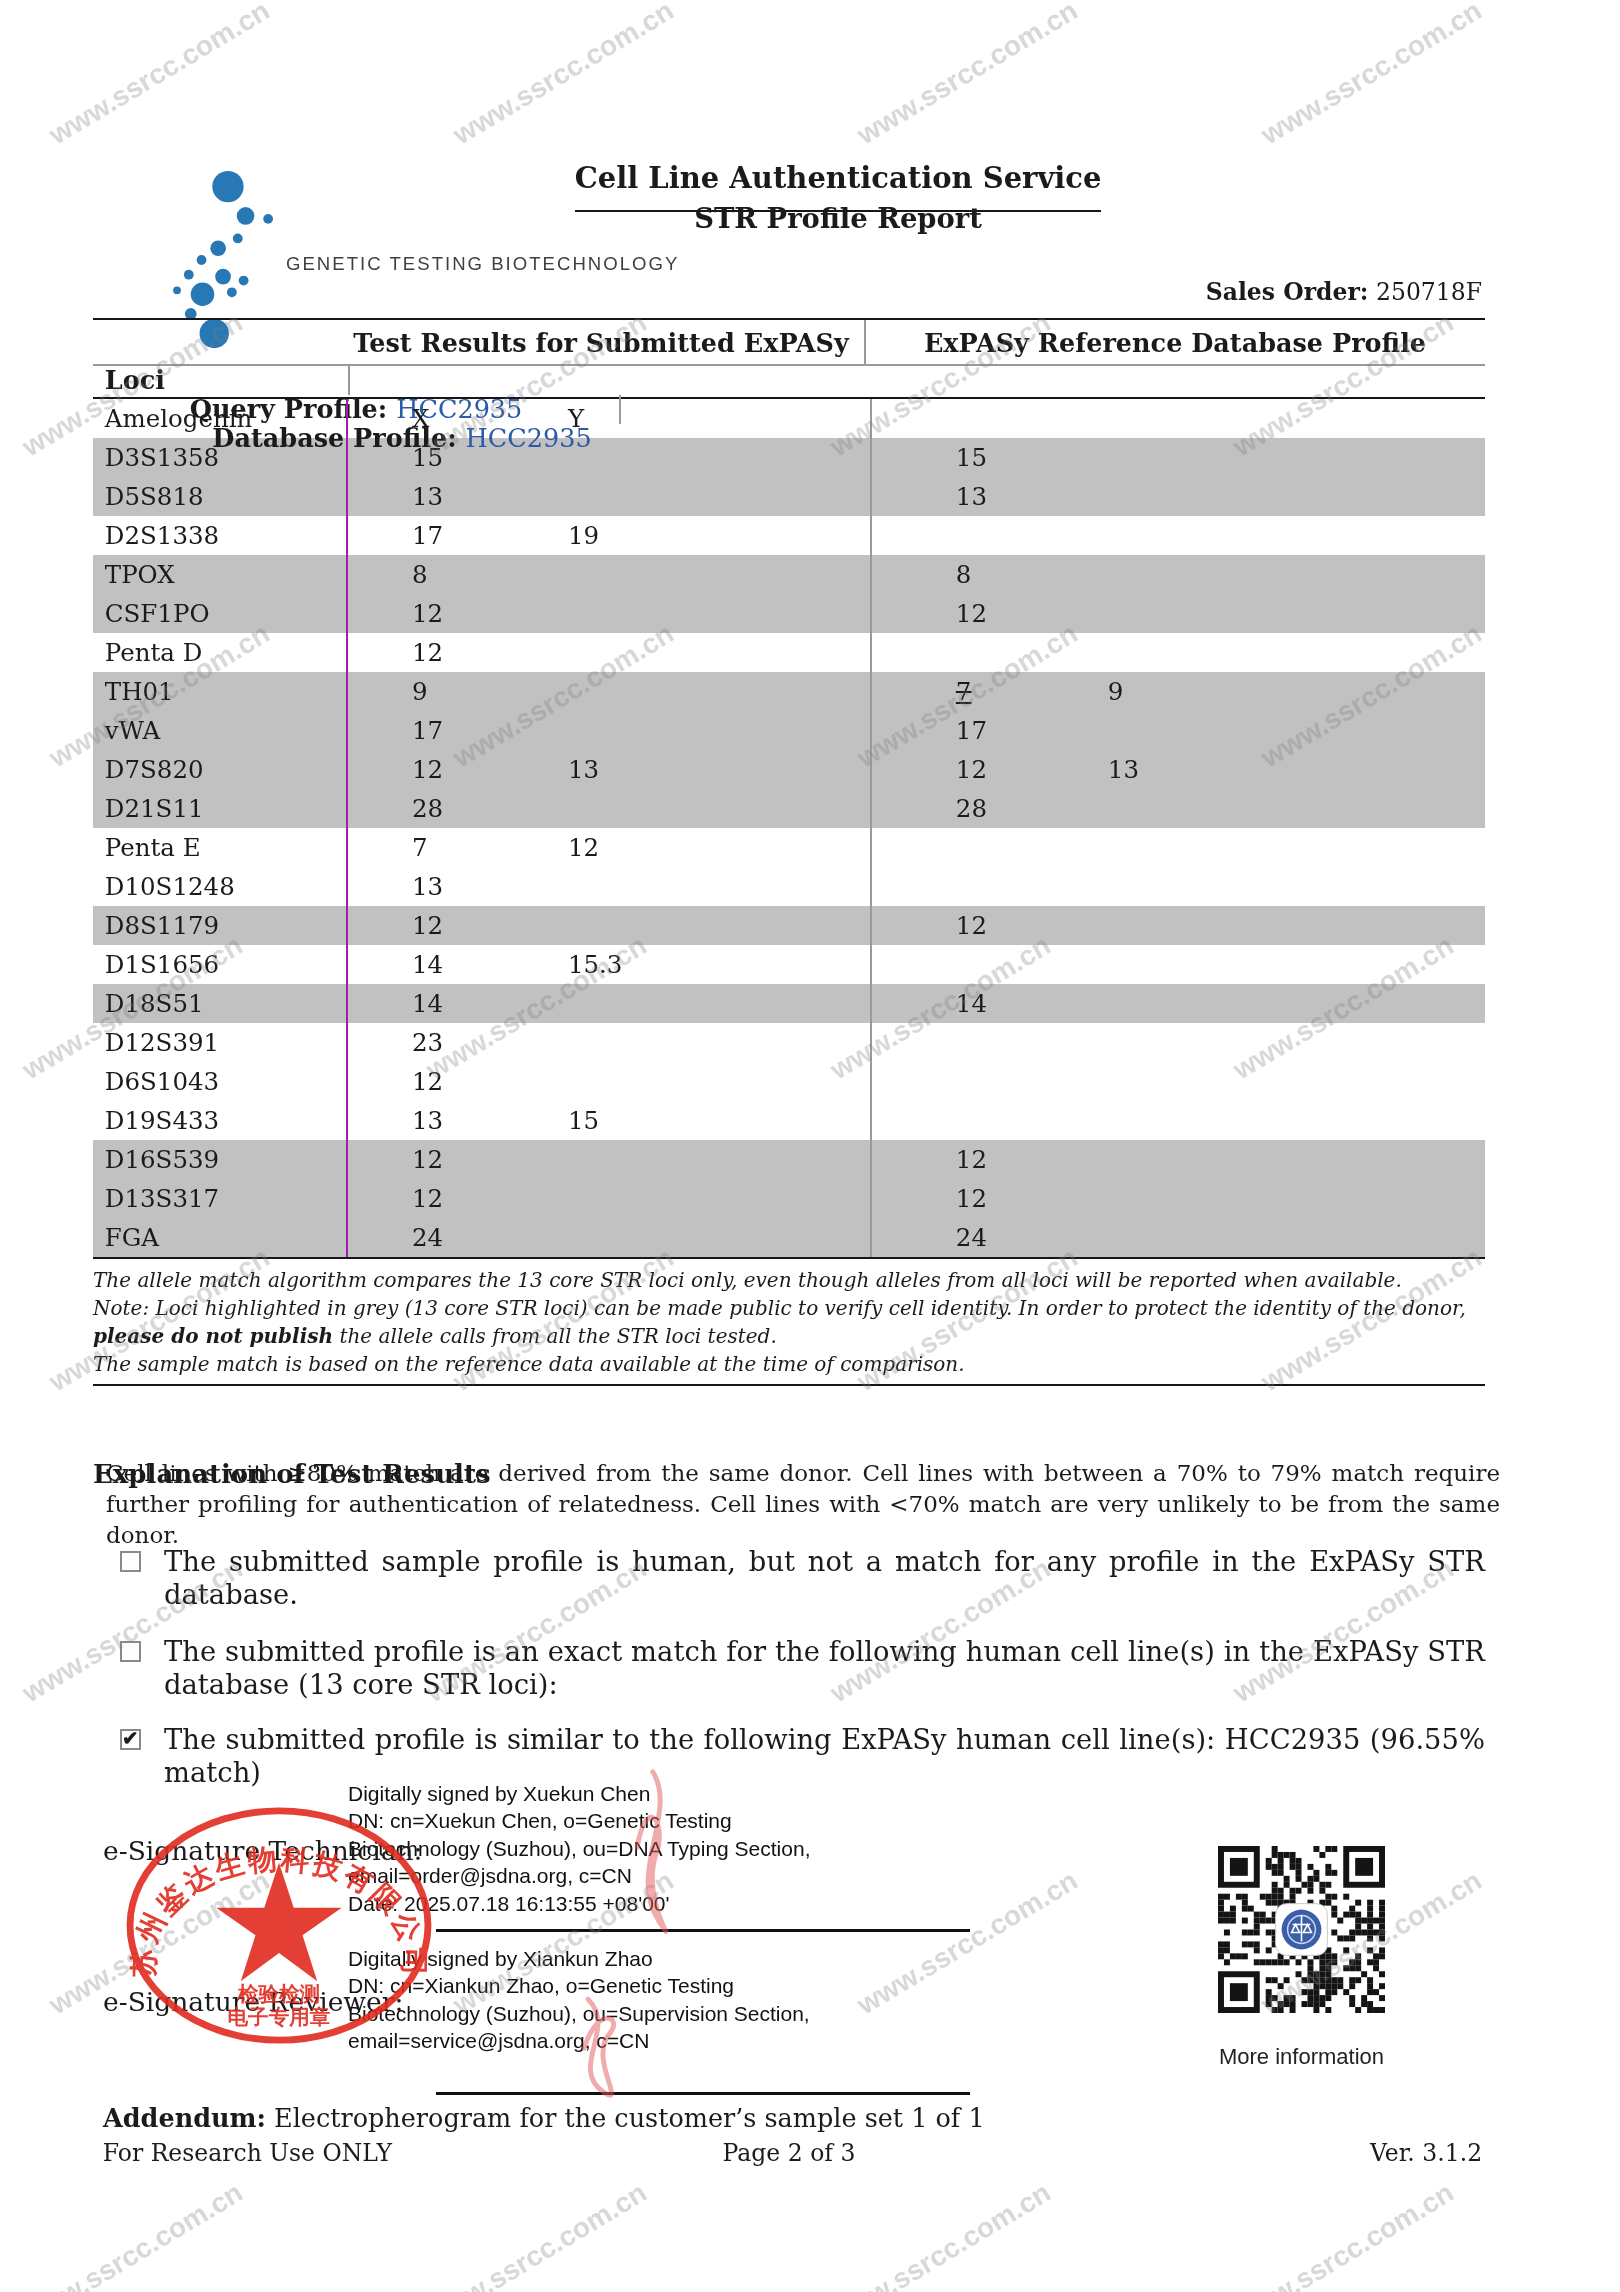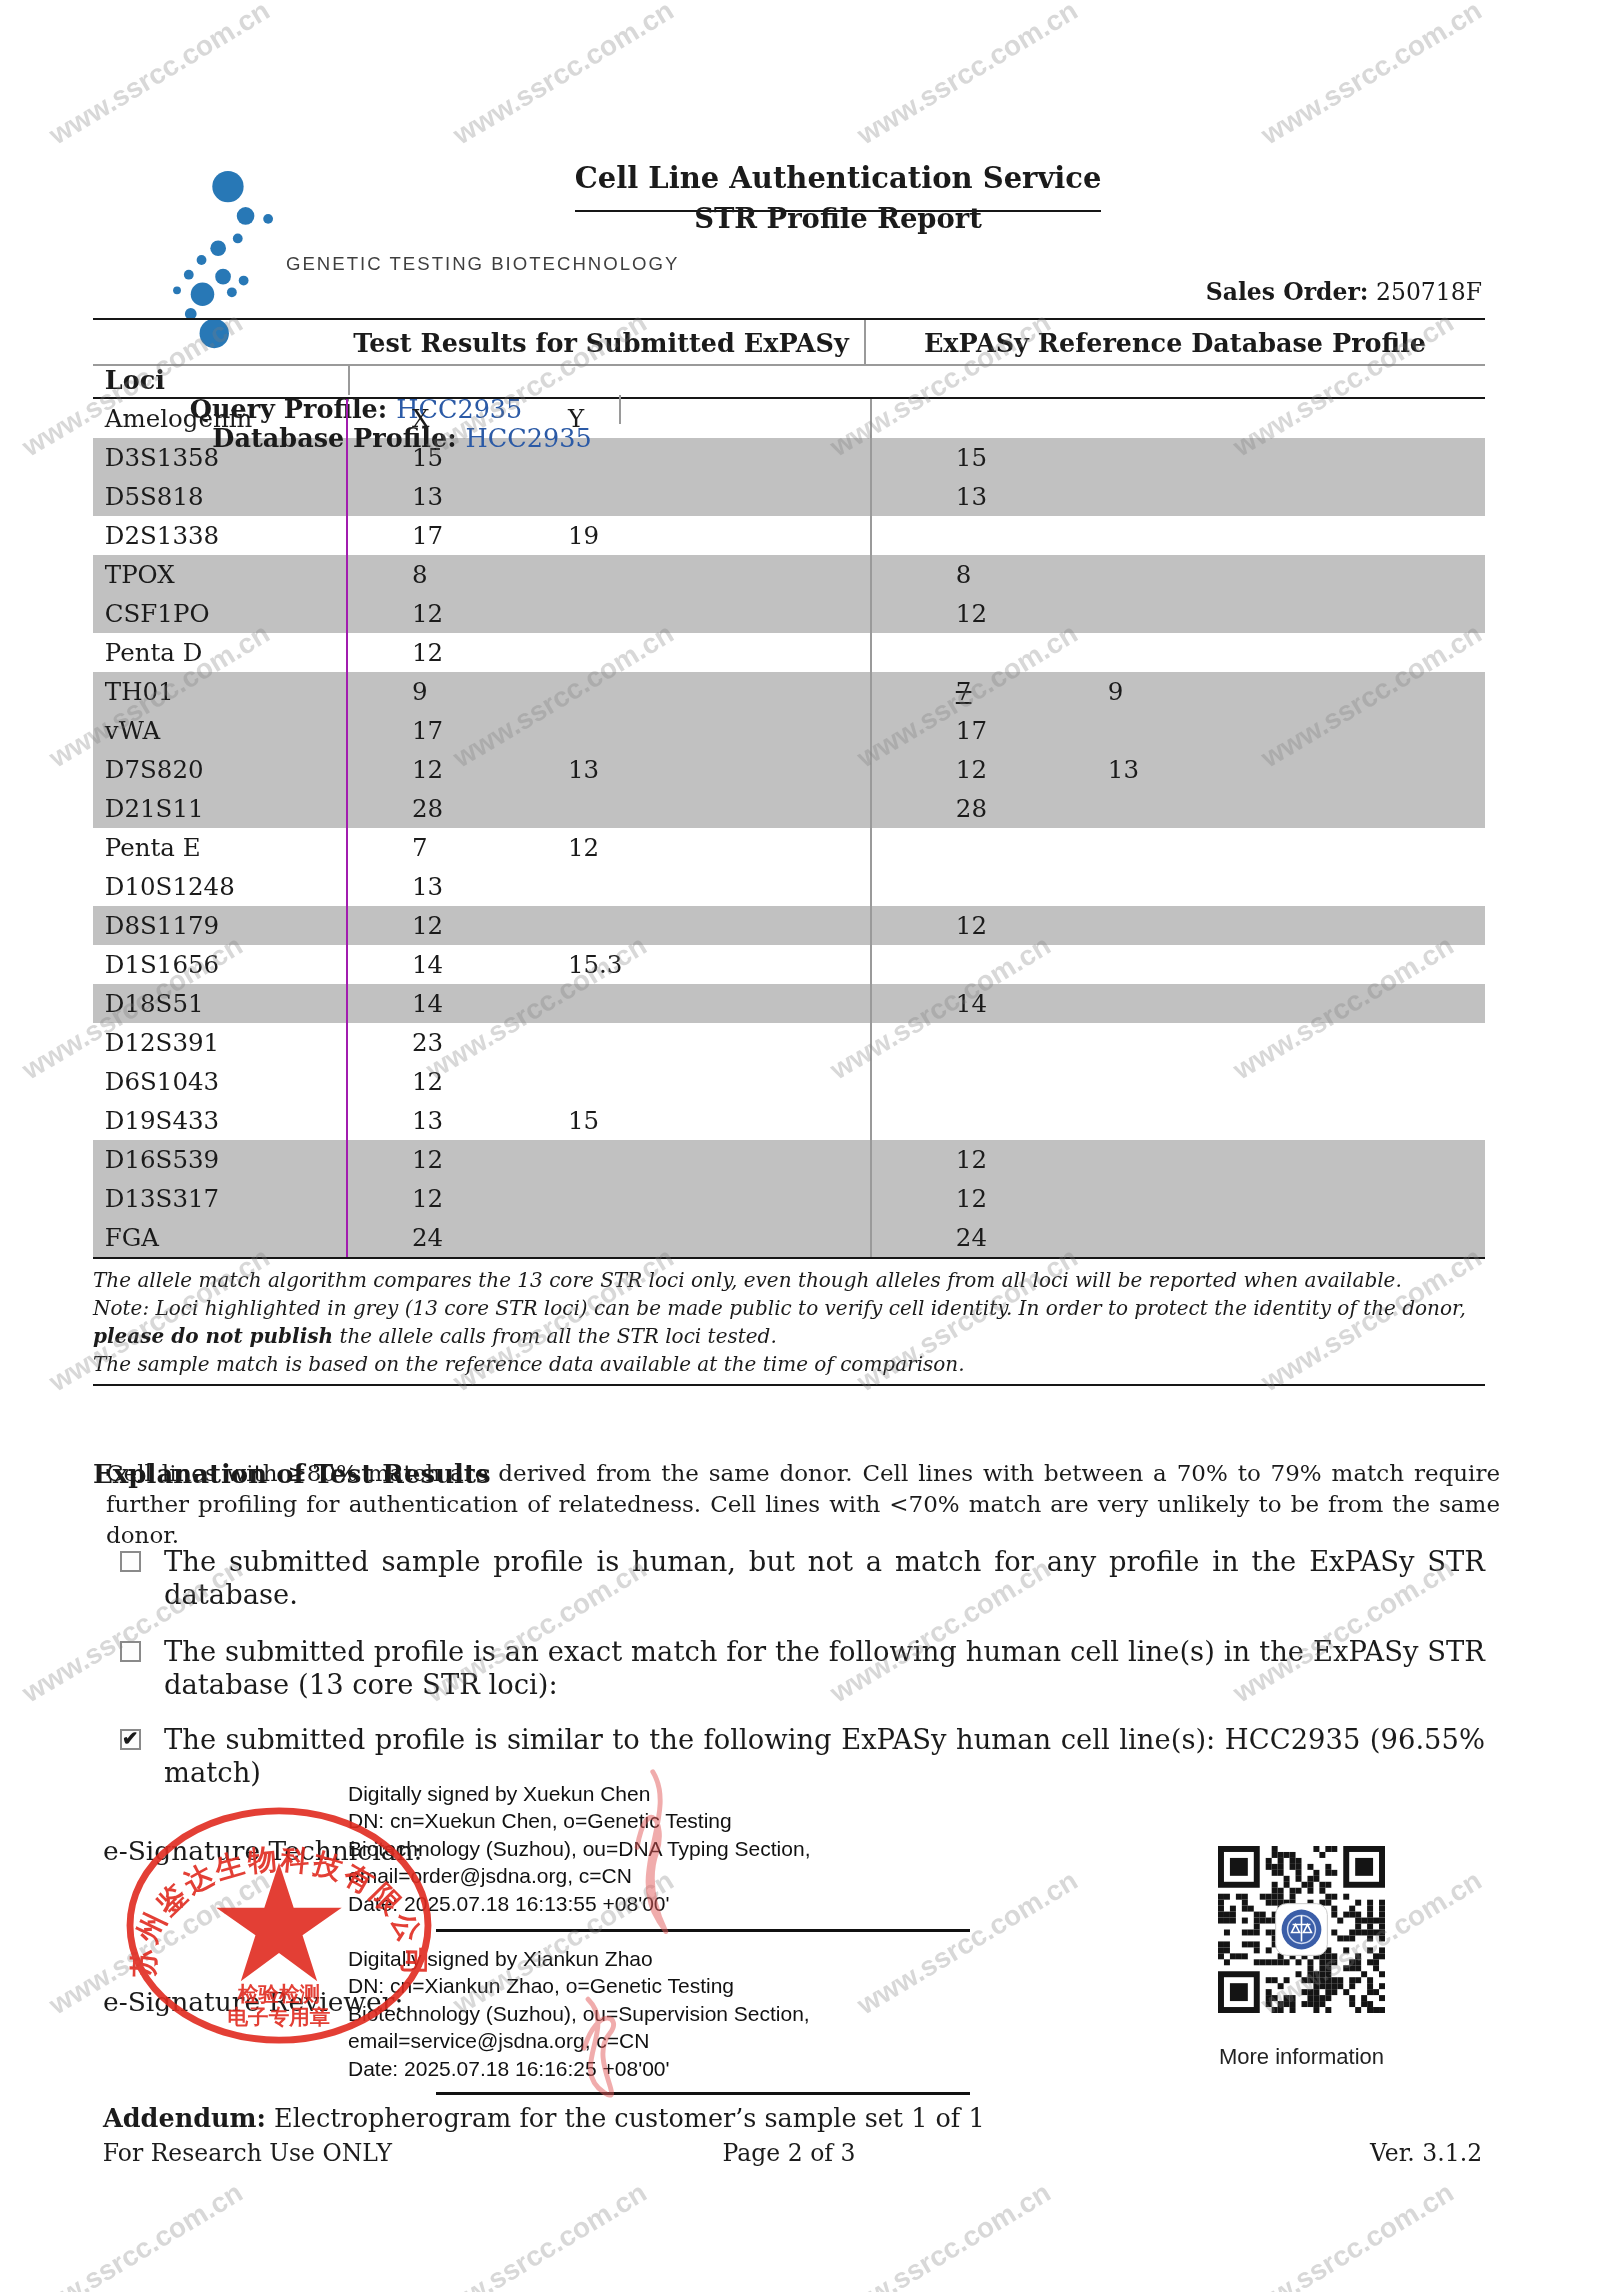--- a/index.html
+++ b/index.html
@@ -383,21 +383,20 @@
   <div>Biotechnology (Suzhou), ou=DNA Typing Section,</div>
   <div>email=order@jsdna.org, c=CN</div>
   <div>Date: 2025.07.18 16:13:55 +08'00'</div>
 </div>
 <div class="sig-hr" style="top:1929px;"></div>
 <div class="sig-block" style="top:1945px;">
   <div>Digitally signed by Xiankun Zhao</div>
   <div>DN: cn=Xiankun Zhao, o=Genetic Testing</div>
   <div>Biotechnology (Suzhou), ou=Supervision Section,</div>
   <div>email=service@jsdna.org, c=CN</div>
-  <div>Date: 2025.07.18 16:16:25 +08'00'</div>
 </div>
 <div class="sig-hr" style="top:2092px;"></div>
 
 <svg id="stamp" class="abs" viewBox="0 0 324 252">
   <ellipse cx="162" cy="126" rx="152" ry="117" fill="none" stroke="#e02b20" stroke-width="7"></ellipse>
   <path id="stamp-arc" d="M 36 180 A 128 95 0 1 1 288 180" fill="none"></path>
   <text font-size="29" font-weight="bold" fill="#e02b20" letter-spacing="3">
     <textPath href="#stamp-arc" startOffset="2">苏州鉴达生物科技有限公司</textPath>
   </text>
   <path fill="#e02b20" d="M162 62 L177 108 L226 108 L186 136 L201 183 L162 154 L123 183 L138 136 L98 108 L147 108 Z"></path>

